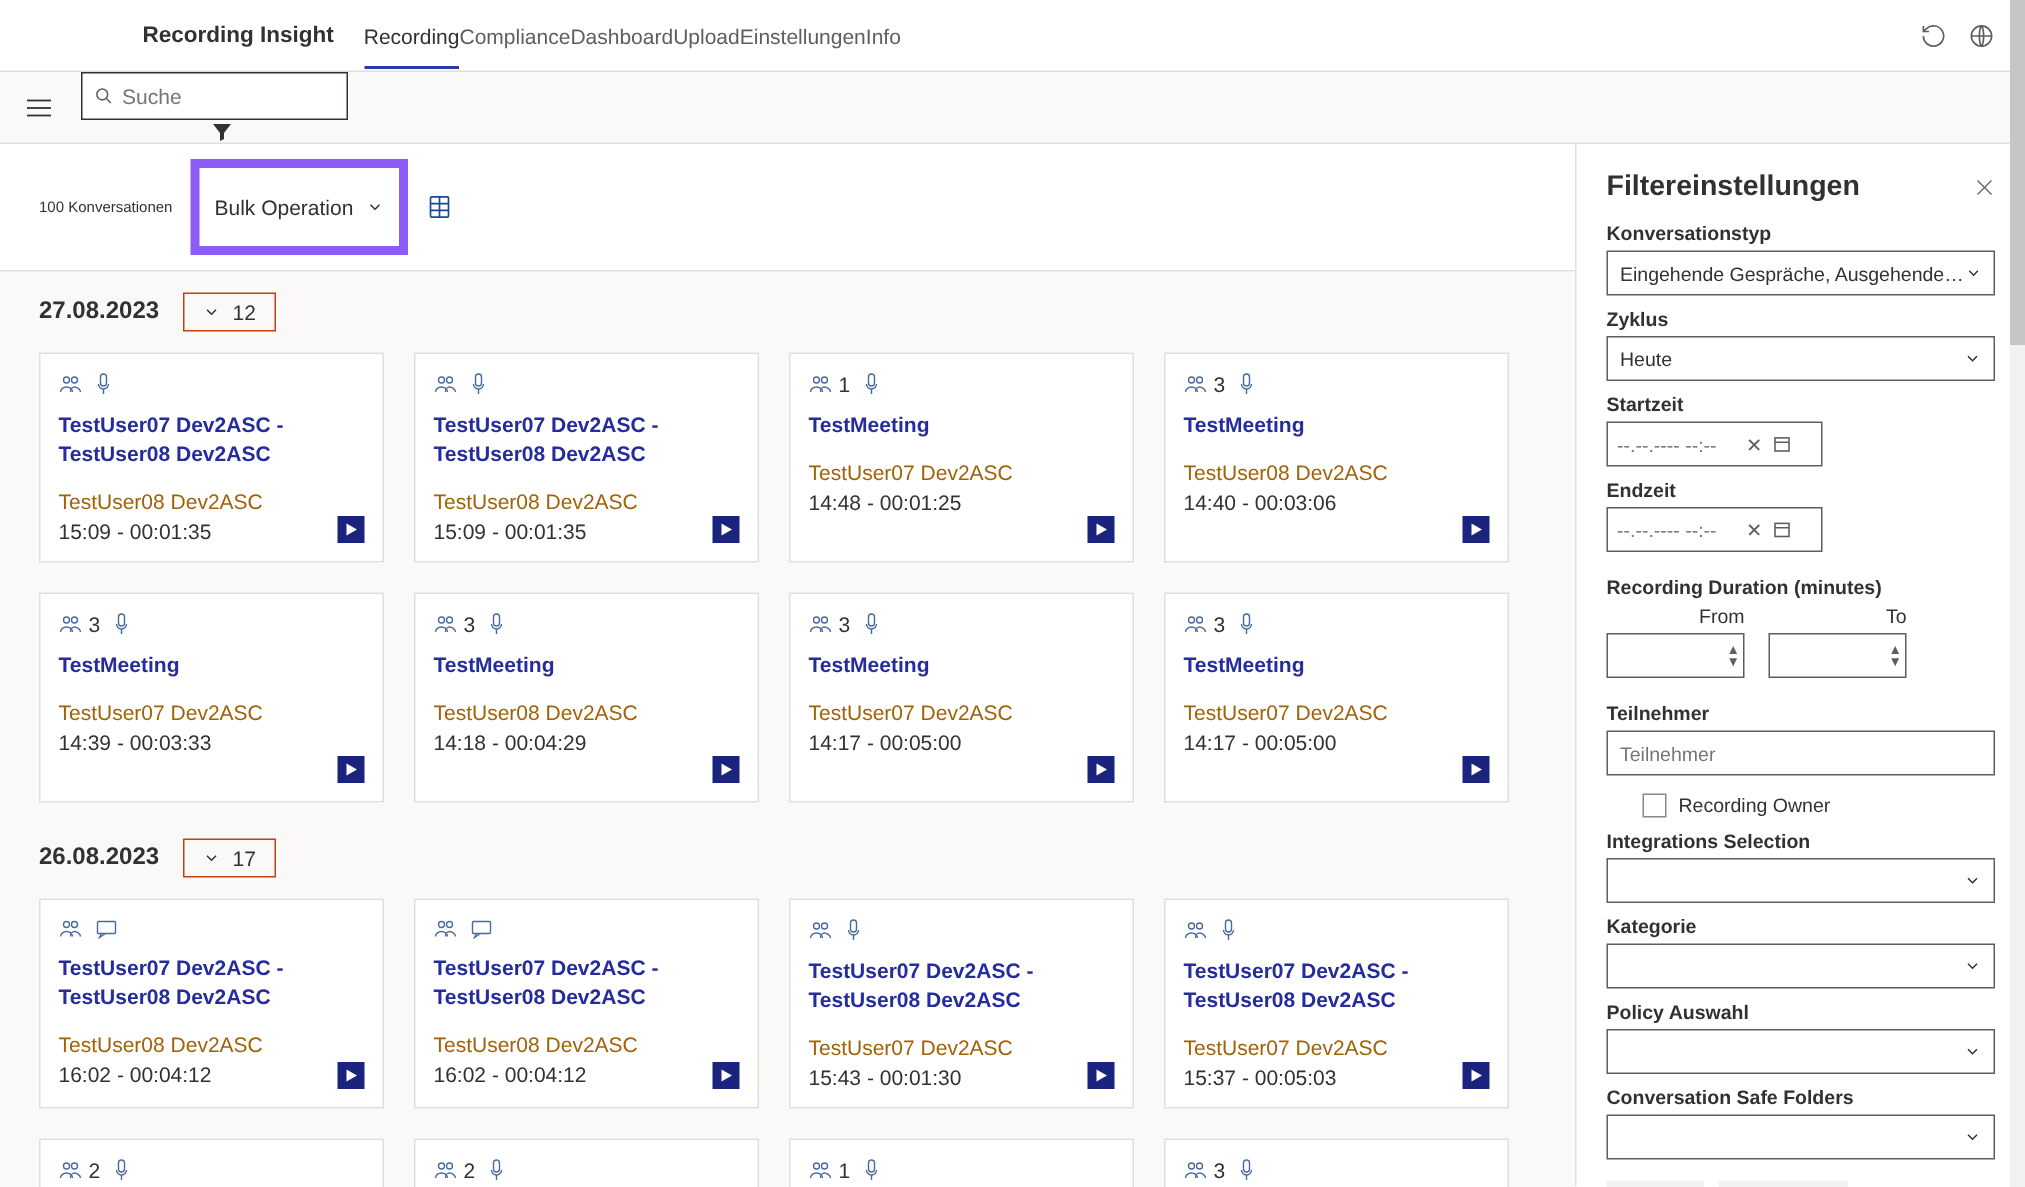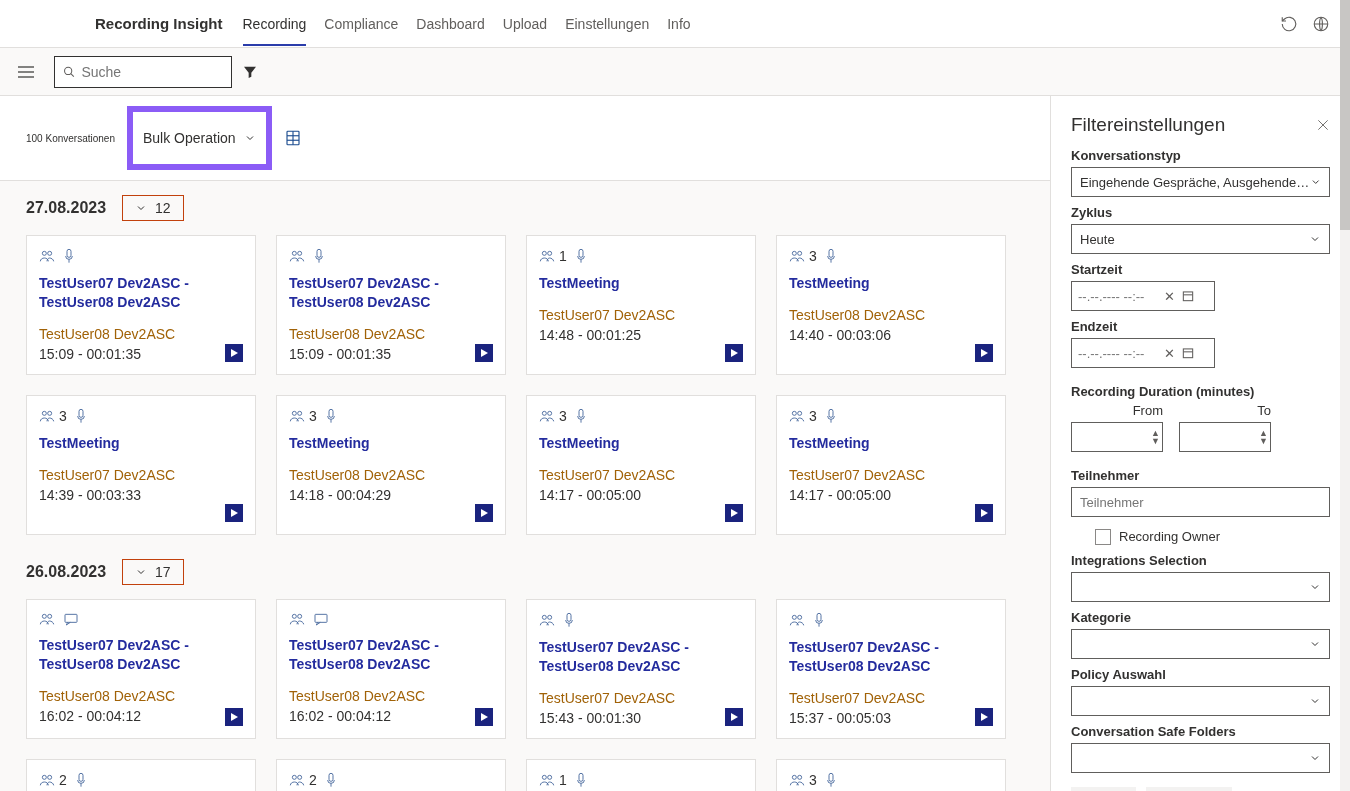--- a/index.html
+++ b/index.html
@@ -1,27 +1,27 @@
 <!DOCTYPE html>
 <html><head>
 <meta charset="utf-8">
 <style>
 * { box-sizing: border-box; margin: 0; padding: 0; font-family: 'Segoe UI', Arial, sans-serif; }
 body { background: #fff; color: #323130; overflow: hidden; }
 .topbar { display:flex; align-items:center; height:48px; border-bottom:1px solid #e1dfdd; padding:0 20px; }
 .brand { font-weight:700; font-size:15px; margin-left:75px; margin-right:20px; }
-.tabs { display:flex; gap:18px; }
+.tabs { display:flex; }
 .tab { font-size:14px; color:#605e5c; padding:14px 0 12px 0; cursor:pointer; }
 .tab.active { color:#323130; border-bottom:2px solid #2a3caa; }
 .top-right { margin-left:auto; display:flex; gap:14px; color:#605e5c; }
 .top-right svg { width:18px; height:18px; }
 
 .toolbar { display:flex; align-items:center; height:48px; border-bottom:1px solid #e1dfdd; padding:0 10px; background:#faf9f8; }
 .hamburger { padding:4px 8px; cursor:pointer; color:#323130; }
-.search-wrap { display:flex; align-items:center; margin-left:12px; }
+.search-wrap { display:flex; align-items:center; margin-left:12px;flex-direction:column; }
 .search-box { display:flex; align-items:center; border:1px solid #323130; height:32px; width:178px; padding:0 8px; background:#fff; }
 .search-box svg { width:14px; height:14px; color:#605e5c; margin-right:6px; }
 .search-box input { border:none; outline:none; font-size:14px; width:100%; background:transparent; }
 .filter-icon { margin-left:10px; color:#323130; cursor:pointer; }
 
 .content-wrap { display:flex; height:calc(791px - 96px); }
 .main { flex:1; overflow:auto; padding:0 0 0 0; background:#faf9f8; }
 .results-bar { display:flex; align-items:center; padding:10px 26px; gap:12px; background:#fff; border-bottom:1px solid #e1dfdd;}
 .results-count { font-size:10px; }
 .bulk-btn { display:flex; align-items:center; gap:8px; border:6px solid #8b5cf6; background:#fff; padding:18px 10px; font-size:14px; cursor:pointer; }
@@ -38,21 +38,21 @@
 .card-title { color:#242c9e; font-weight:600; font-size:14px; margin-top:10px; line-height:1.35; }
 .card-owner { color:#a16207; font-size:14px; margin-top:14px; }
 .card-time { color:#323130; font-size:14px; margin-top:4px; }
 .play-btn { position:absolute; right:12px; bottom:12px; width:18px; height:18px; background:#1a237e; display:flex; align-items:center; justify-content:center; cursor:pointer; }
 .play-btn svg { width:10px; height:10px; fill:#fff; }
 
 .panel { width:300px; border-left:1px solid #e1dfdd; background:#fff; padding:18px 20px 10px 20px; overflow:auto; position:relative; }
 .panel-scroll { position:absolute; right:0; top:0; width:10px; height:100%; background:#f3f2f1; }
 .panel-scroll-thumb { width:10px; background:#c8c6c4; height:230px; }
 .panel-head { display:flex; align-items:center; justify-content:space-between; margin-bottom:12px; }
-.panel-title { font-weight:400; font-size:19px; }
+.panel-title { font-weight:700; font-size:19px; }
 .close-x { cursor:pointer; color:#605e5c; }
 .field-label { font-weight:600; font-size:13px; margin-top:8px; margin-bottom:4px; }
 .select { border:1px solid #605e5c; height:30px; display:flex; align-items:center; justify-content:space-between; padding:0 8px; font-size:13px; cursor:pointer; background:#fff; }
 .select span:first-child { white-space:nowrap; overflow:hidden; text-overflow:ellipsis; }
 .dtrow { display:flex; align-items:center; gap:6px; border:1px solid #605e5c; height:30px; width:144px; padding:0 6px; font-size:13px; color:#605e5c; }
 .dtrow input { border:none; outline:none; font-size:13px; width:80px; color:#605e5c; }
 .numrow { display:flex; gap:16px; }
 .numcol { display:flex; flex-direction:column;text-align:right; }
 .numcol label { font-size:13px; margin-bottom:4px; }
 .numbox { border:1px solid #605e5c; height:30px; width:92px; display:flex; align-items:center; padding:0 4px; position:relative;}

